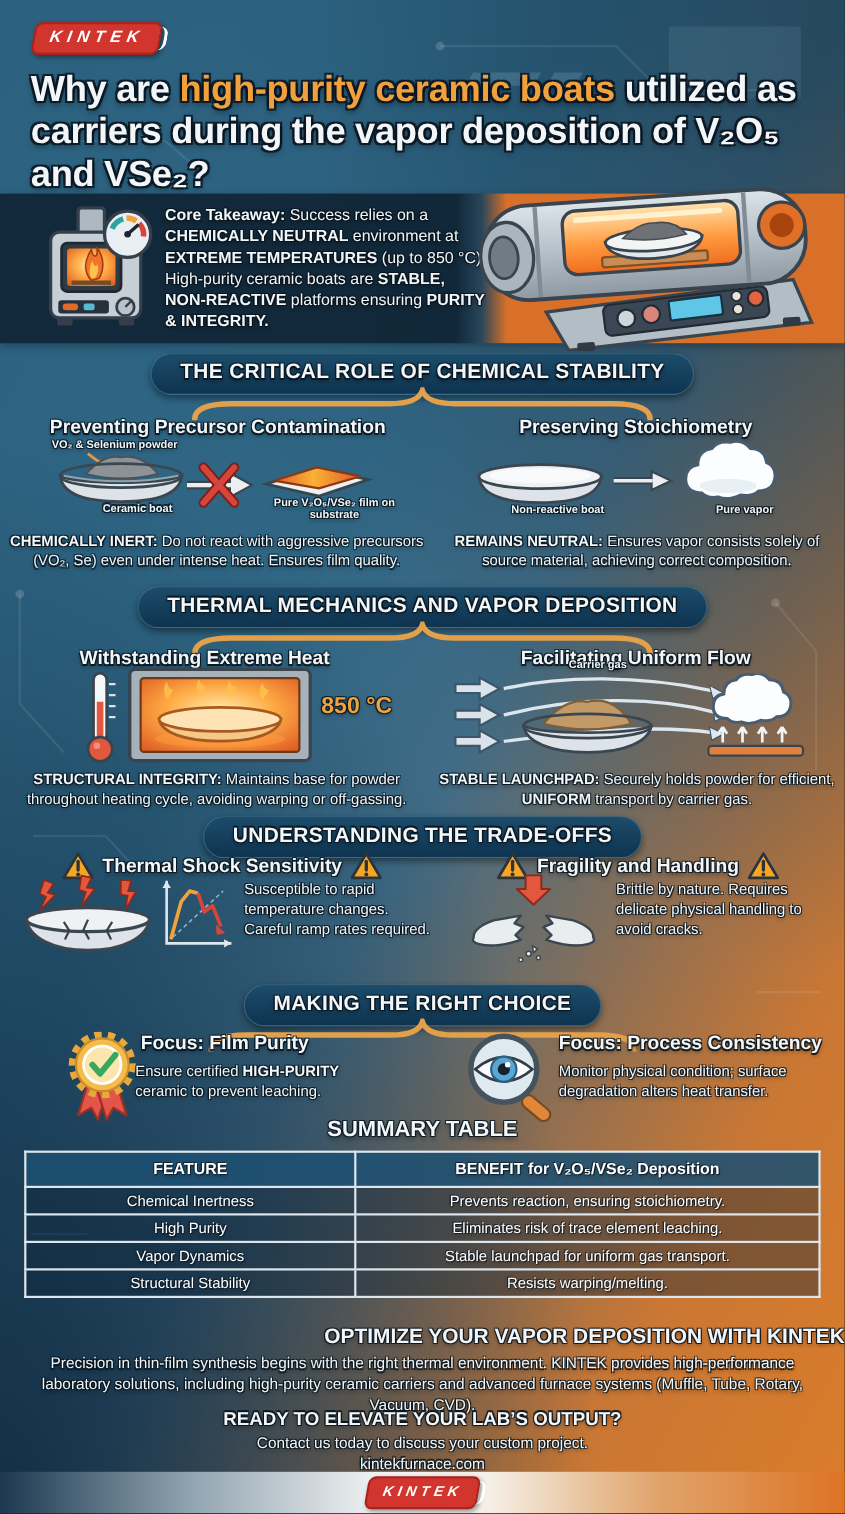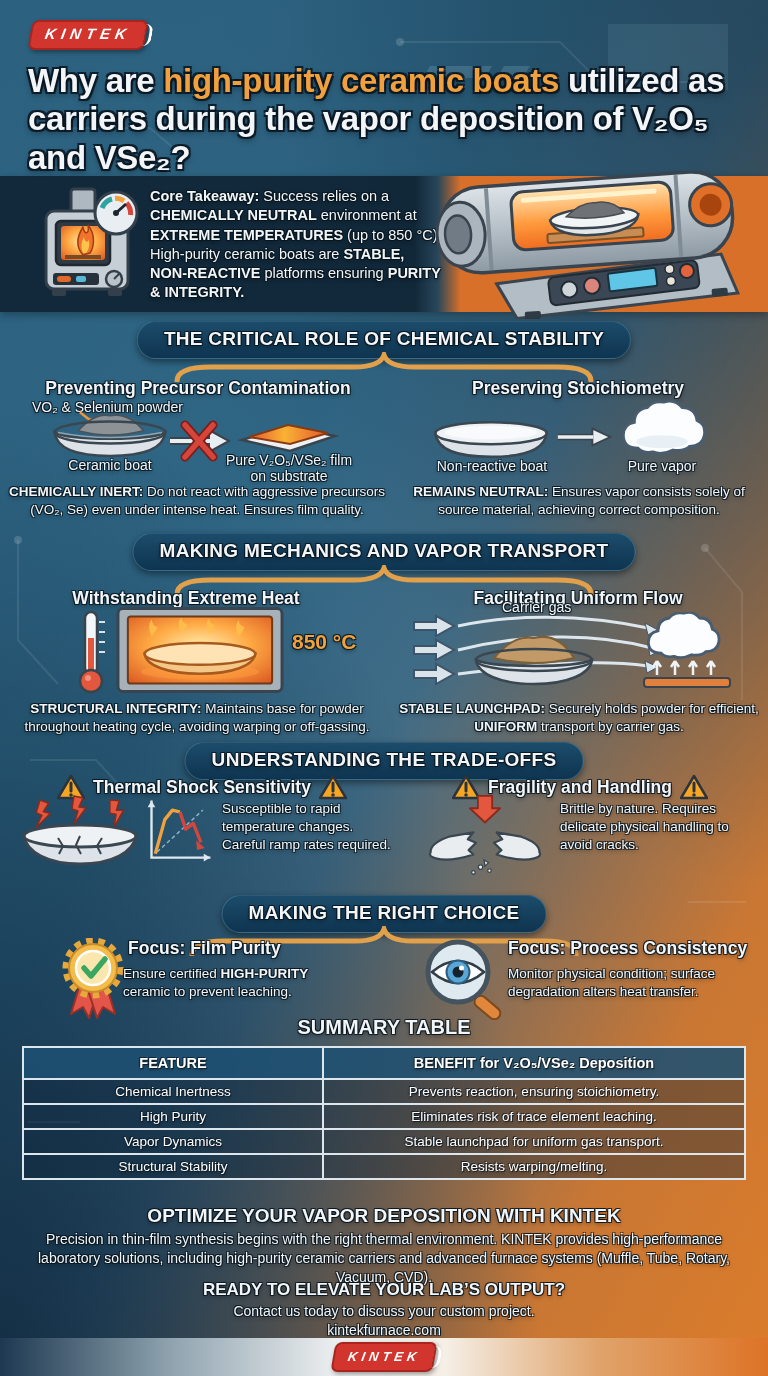--- a/index.html
+++ b/index.html
@@ -32,21 +32,21 @@
   .core-band{left:0;top:176px;width:768px;height:136px;
     background:linear-gradient(90deg,rgba(12,30,45,.84) 0%,rgba(12,30,45,.84) 54%,rgba(40,62,80,.72) 57%,#d9702a 60%,#d9702a 100%);
     box-shadow:0 3px 8px rgba(0,0,0,.3);}
   .core-text{position:absolute;left:150px;top:11px;width:292px;font-size:14.5px;line-height:1.33;}
   
   .pill{position:absolute;left:50%;transform:translateX(-50%);white-space:nowrap;
     background:linear-gradient(180deg,#1c4c6b,#0e3450);border:1px solid rgba(130,190,220,.28);
     border-radius:20px;padding:6px 26px 8px;font-size:19px;font-weight:700;letter-spacing:.3px;
     box-shadow:0 3px 7px rgba(0,0,0,.45);}
   .colhead{font-size:17.5px;font-weight:700;}
-  .lbl{font-size:14px;font-weight:400;}
+  .lbl{font-size:10px;font-weight:700;margin-left:15px;}
   .cap{font-size:13.5px;line-height:1.34;}
   .flexctr{display:flex;align-items:center;justify-content:center;gap:8px;}
   .temp{font-size:21px;font-weight:700;color:#f2a23c;}
   
   .sumtable{position:absolute;left:22px;top:1046px;width:724px;border-collapse:collapse;table-layout:fixed;z-index:2;}
   .sumtable th,.sumtable td{border:2px solid #dde6ec;color:#fff;text-align:center;
     text-shadow:-1px -1px 0 rgba(8,20,30,.7),1px 1px 0 rgba(8,20,30,.7),0 2px 3px rgba(0,0,0,.4);}
   .sumtable th{background:rgba(30,80,114,.88);height:28px;font-size:14.5px;}
   .sumtable td{background:rgba(13,36,56,.40);height:21px;font-size:13.5px;font-weight:400;}
   
@@ -229,21 +229,21 @@
 
 <svg class="abs z" style="left:616px;top:398px;" width="92" height="58" viewBox="0 0 100 62">
   <path d="M24 54 Q8 54 8 40 Q8 28 20 26 Q20 12 34 10 Q40 2 52 4 Q64 0 72 10 Q86 10 88 24 Q98 28 96 40 Q94 52 80 52 Q74 58 62 56 Q50 62 40 58 Q30 60 24 54 Z" fill="#fbfdfe" stroke="#4a5d70" stroke-width="3"></path>
   <ellipse cx="50" cy="47" rx="28" ry="7" fill="#dfe9f0" opacity=".65"></ellipse>
 </svg>
 
 <div class="abs z lbl ol ctr" style="left:428px;top:458px;width:128px;">Non-reactive boat</div>
 <div class="abs z lbl ol ctr" style="left:612px;top:458px;width:100px;">Pure vapor</div>
 <div class="abs z cap ol ctr" style="left:396px;top:483px;width:366px;"><span class="b">REMAINS NEUTRAL:</span><span> Ensures vapor consists solely of source material, achieving correct composition.</span></div>
 
-<div class="pill ol z" style="top:533px;">MAKING MECHANICS AND VAPOR TRANSPORT</div>
+<div class="pill ol z" style="top:533px;">THERMAL MECHANICS AND VAPOR DEPOSITION</div>
 <svg class="abs z" style="left:50%;transform:translateX(-50%);top:565px;" width="430" height="30" viewBox="0 0 430 30">
   <path d="M8 29 Q8 15 42 15 L185 15 Q211 15 215 3 Q219 15 245 15 L388 15 Q422 15 422 29" fill="none" stroke="#e3a04b" stroke-width="5" stroke-linecap="round"></path>
 </svg>
 
 <div class="abs z colhead ol ctr" style="left:0;top:588px;width:372px;text-align:center;">Withstanding Extreme Heat</div>
 <div class="abs z colhead ol ctr" style="left:398px;top:588px;width:360px;">Facilitating Uniform Flow</div>
 
 <svg class="abs z" style="left:78px;top:608px;" width="30" height="88" viewBox="0 0 30 88">
   <g stroke="#d9e2e8" stroke-width="2">
         <line x1="21" y1="14" x2="27" y2="14"></line>
@@ -449,21 +449,21 @@
           <td>Vapor Dynamics</td>
           <td>Stable launchpad for uniform gas transport.</td>
         </tr>
     <tr>
           <td>Structural Stability</td>
           <td>Resists warping/melting.</td>
         </tr>
   </tbody>
 </table>
 
-<div class="abs z ol ctr" style="left:0;top:1205px;width:768px;font-size:19px;font-weight:700;">OPTIMIZE YOUR VAPOR DEPOSITION WITH KINTEK</div>
+<div class="abs z ol ctr" style="left:0;top:1205px;width:768px;font-size:19px;font-weight:700;text-align:right;">OPTIMIZE YOUR VAPOR DEPOSITION WITH KINTEK</div>
 <div class="abs z ol ctr" style="left:28px;top:1230px;width:712px;font-size:14px;line-height:1.34;">Precision in thin-film synthesis begins with the right thermal environment. KINTEK provides high-performance laboratory solutions, including high-purity ceramic carriers and advanced furnace systems (Muffle, Tube, Rotary, Vacuum, CVD).</div>
 <div class="abs z ol ctr" style="left:0;top:1280px;width:768px;font-size:17px;font-weight:700;">READY TO ELEVATE YOUR LAB’S OUTPUT?</div>
 <div class="abs z ol ctr" style="left:0;top:1303px;width:768px;font-size:14px;">Contact us today to discuss your custom project.</div>
 <div class="abs z ol ctr site" style="left:0;top:1322px;width:768px;">kintekfurnace.com</div>
 
 <div class="abs z bar">
   <span class="logo-badge logo-sm"><span class="logo-text">KINTEK</span></span>
 </div>
 
 </div>

